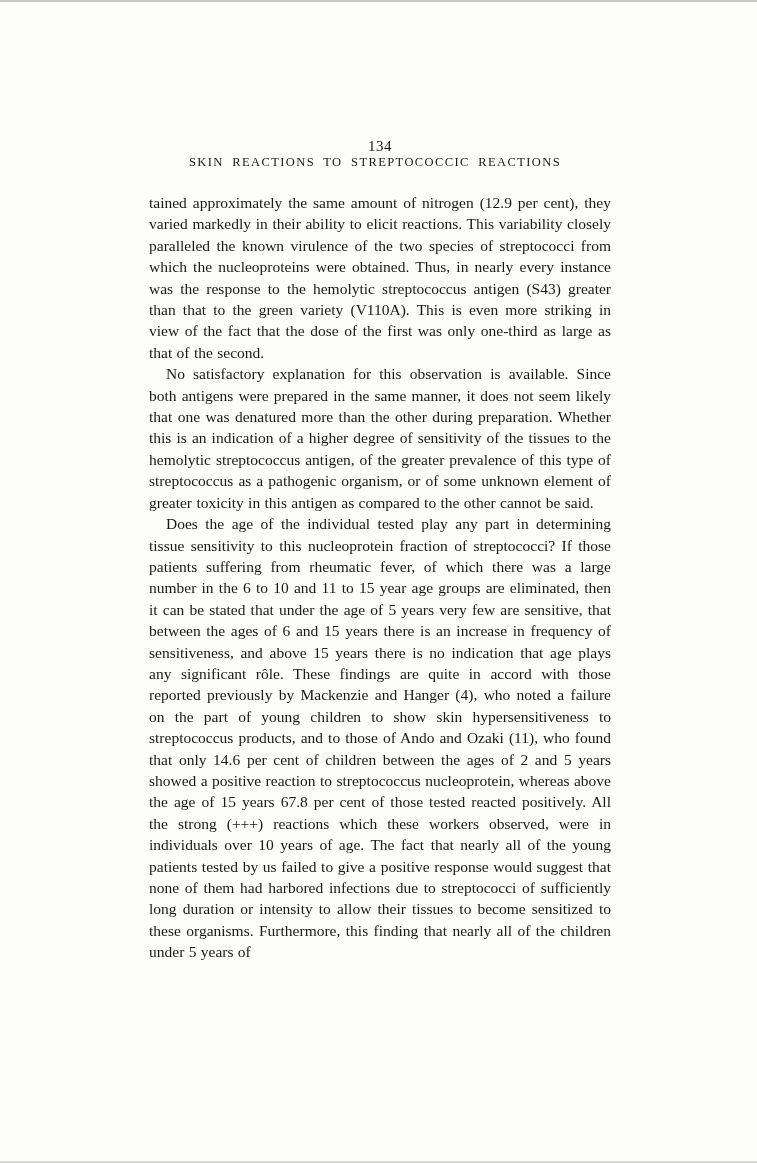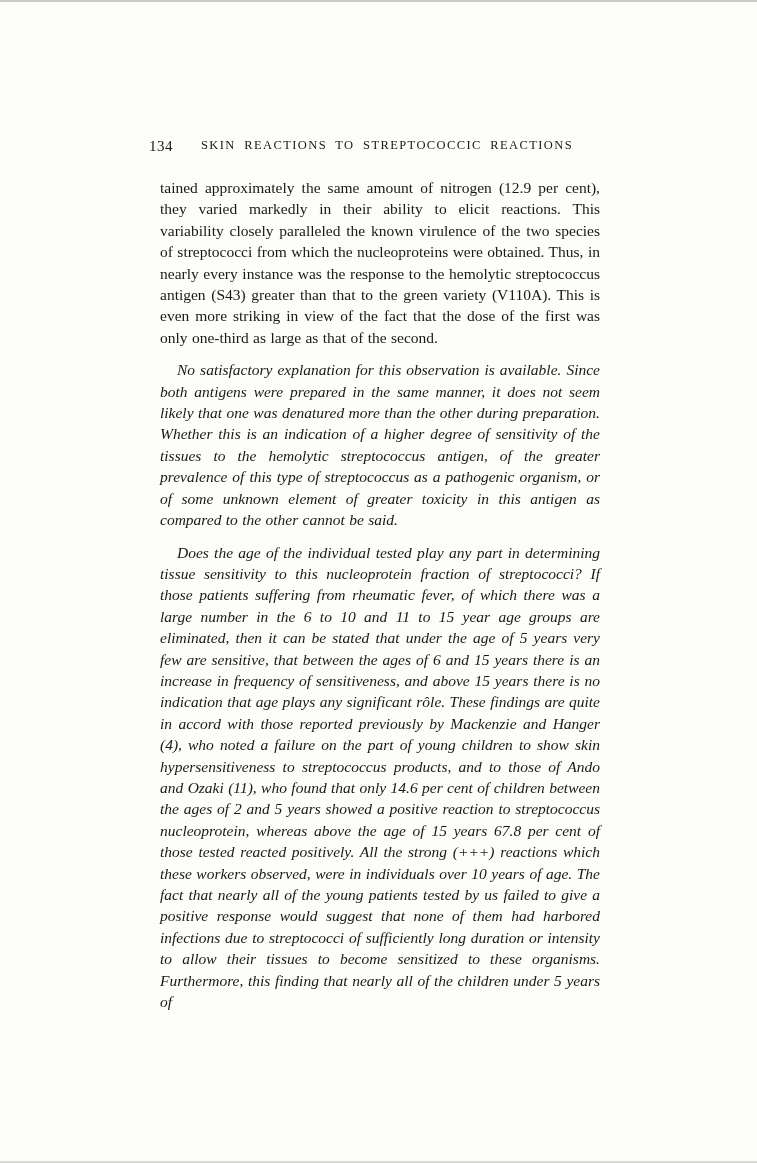--- a/index.html
+++ b/index.html
@@ -28,47 +28,47 @@
     background: #d8d8d4;
   }
   .page {
     position: absolute;
     left: 149px;
     top: 138px;
     width: 462px;
   }
   .running-header {
     display: flex;
-    align-items: flex-start;
+    align-items: center;
     margin-bottom: 22px;
+    flex-direction: column;
   }
   .page-number {
     font-size: 15px;
     letter-spacing: 0.5px;
     flex: 0 0 auto;
   }
   .running-head {
     flex: 1 1 auto;
     text-align: center;
     font-size: 12.5px;
     letter-spacing: 1.4px;
     word-spacing: 4px;
     padding-right: 10px;
   }
   .body-text p {
-    margin: 11px;
+    margin: 0;
     font-size: 15.5px;
     line-height: 21.4px;
     text-align: justify;
     word-spacing: 0.5px;
     hyphens: none;
   }
   .body-text p.indent {
     text-indent: 17px;
-    font-style: italic;
   }
 </style>
 </head>
 <body>
 
 <div class="scan-edge-top"></div>
 
 <div class="page">
   <header class="running-header">
     <span class="page-number">134</span>

